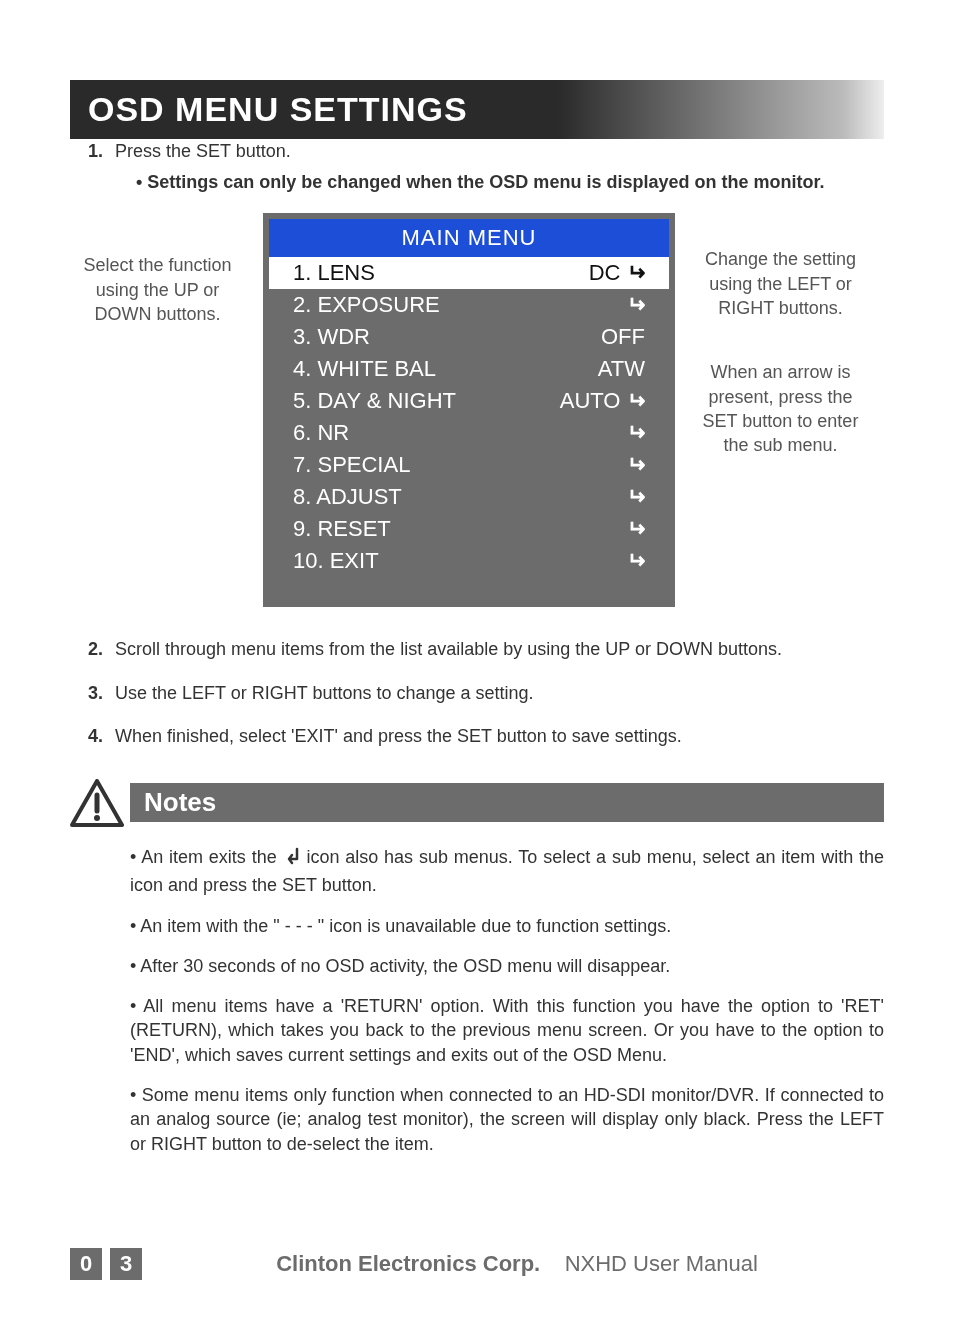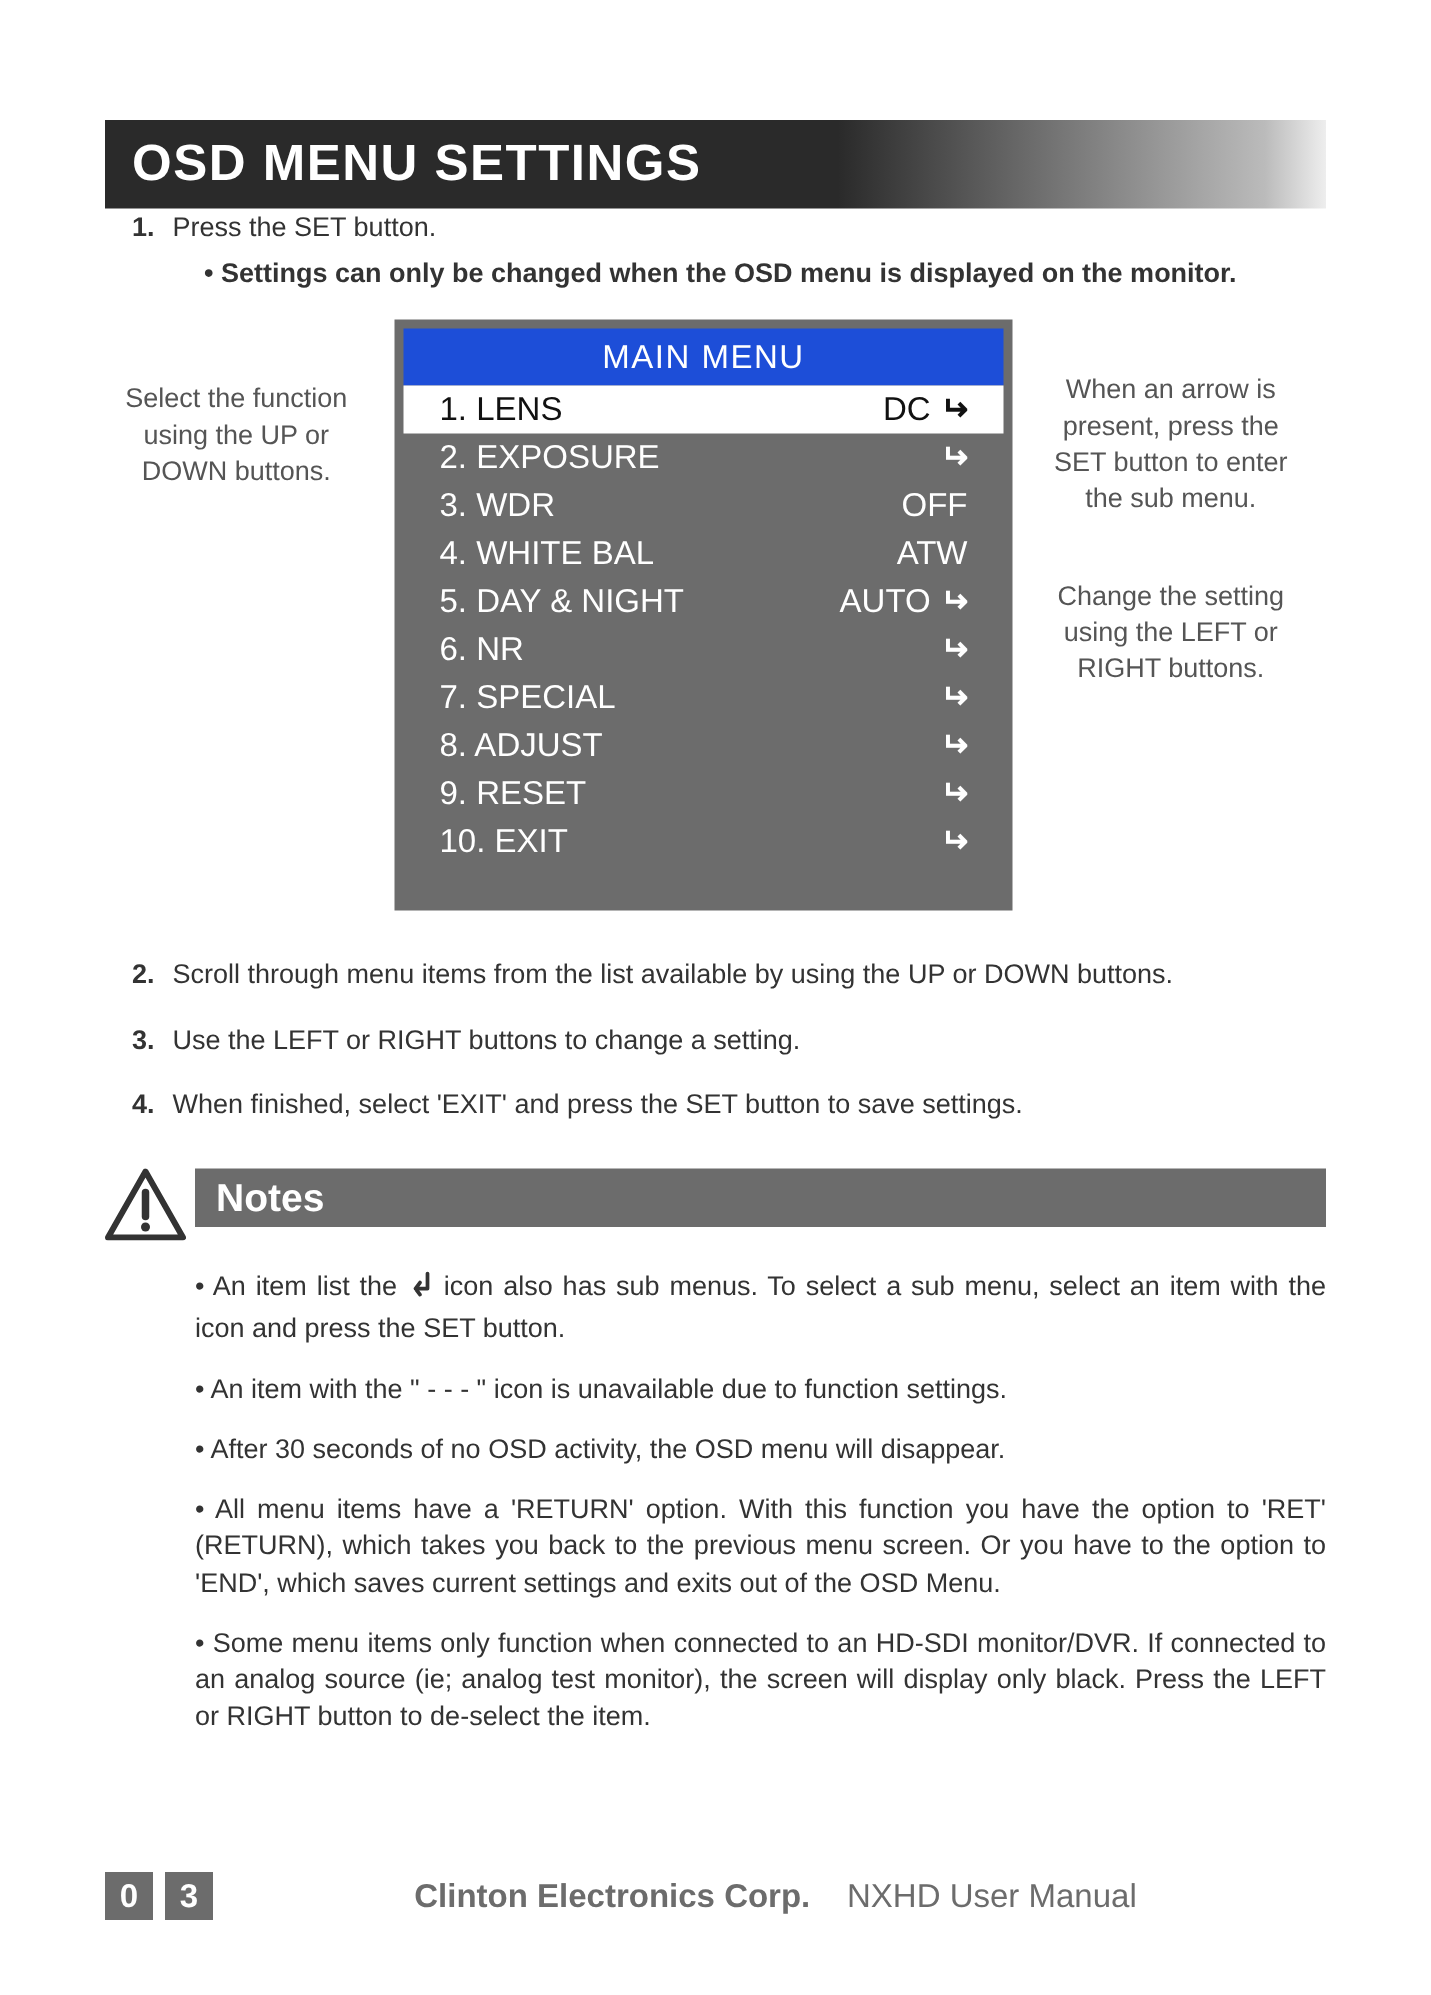--- a/index.html
+++ b/index.html
@@ -17,21 +17,21 @@
   .side-note{width:175px;text-align:center;color:#555;font-size:18px;line-height:1.35;padding-top:40px;}
   .side-right{display:flex;flex-direction:column;gap:40px;padding-top:34px;}
   .menu-box{width:400px;background:#6c6c6c;padding:6px;}
   .menu-title{background:#1d4ed8;color:#fff;text-align:center;font-size:22px;padding:6px 0;font-weight:normal;letter-spacing:1px;}
   .menu-body{padding:0 0 24px 0;}
   .menu-row{display:flex;justify-content:space-between;align-items:center;padding:3px 24px 3px 24px;color:#fff;font-size:22px;}
   .menu-row.selected{background:#fff;color:#111;}
   .menu-row .label{white-space:nowrap;}
   .menu-row .value{white-space:nowrap;}
   .enter-icon{display:inline-block;transform:scaleX(-1);font-weight:bold;}
-  .notes-header{display:flex;align-items:flex-start;margin-top:30px;}
+  .notes-header{display:flex;align-items:center;margin-top:30px;}
   .notes-bar{flex:1;background:#6c6c6c;color:#fff;font-weight:bold;font-size:26px;padding:4px 14px;margin-left:6px;}
   .warn-icon svg{display:block;}
   .notes-list{margin:18px 0 0 20px;font-size:18px;line-height:1.35;}
   .notes-list li{list-style:none;margin-bottom:16px;text-align:justify;}
   .notes-list li::before{content:"• ";}
   .inline-enter{display:inline-block;vertical-align:-4px;}
   .footer{position:absolute;left:70px;right:70px;bottom:50px;display:flex;align-items:center;gap:8px;}
   .pg-box{background:#6c6c6c;color:#fff;font-weight:bold;font-size:22px;width:32px;height:32px;display:flex;align-items:center;justify-content:center;font-family:Arial;}
   .footer-text{flex:1;text-align:center;color:#6c6c6c;font-size:22px;}
   .footer-text b{color:#6c6c6c;}
@@ -93,22 +93,22 @@
             <span class="value"><span class="enter-icon">↵</span></span>
           </div>
           <div class="menu-row">
             <span class="label">10. EXIT</span>
             <span class="value"><span class="enter-icon">↵</span></span>
           </div>
         </div>
     </div>
 
     <div class="side-note side-right">
+      <div>Change the setting using the LEFT or RIGHT buttons.</div>
       <div>When an arrow is present, press the SET button to enter the sub menu.</div>
-      <div>Change the setting using the LEFT or RIGHT buttons.</div>
     </div>
   </div>
 
   <ol class="steps">
     <li>
       <span class="num">2.</span>
       <span class="txt">Scroll through menu items from the list available by using the UP or DOWN buttons.</span>
     </li>
     <li>
       <span class="num">3.</span>
@@ -126,21 +126,21 @@
         <polygon points="27,2 52,46 2,46" fill="none" stroke="#333" stroke-width="4" stroke-linejoin="round"></polygon>
         <line x1="27" y1="16" x2="27" y2="32" stroke="#333" stroke-width="5" stroke-linecap="round"></line>
         <circle cx="27" cy="39" r="3" fill="#333"></circle>
       </svg>
     </span>
     <div class="notes-bar">Notes</div>
   </div>
 
   <ul class="notes-list">
     <li>
-      <span>An item list the </span>
+      <span>An item exits the </span>
       <span class="inline-enter">
         <svg width="18" height="20" viewBox="0 0 18 20">
             <path d="M14 2 V12 H6 L9 8 M6 12 L9 16" fill="none" stroke="#333" stroke-width="2.5" stroke-linecap="round" stroke-linejoin="round"></path>
           </svg>
       </span>
       <span> icon also has sub menus.  To select a sub menu, select an item with the icon and press the SET button.</span>
     </li>
     <li>An item with the " - - - " icon is unavailable due to function settings.</li>
     <li>After 30 seconds of no OSD activity, the OSD menu will disappear.</li>
     <li>All menu items have a 'RETURN' option. With this function you have the option to 'RET' (RETURN), which takes you back to the previous menu screen. Or you have to the option to 'END', which saves current settings and exits out of the OSD Menu.</li>

